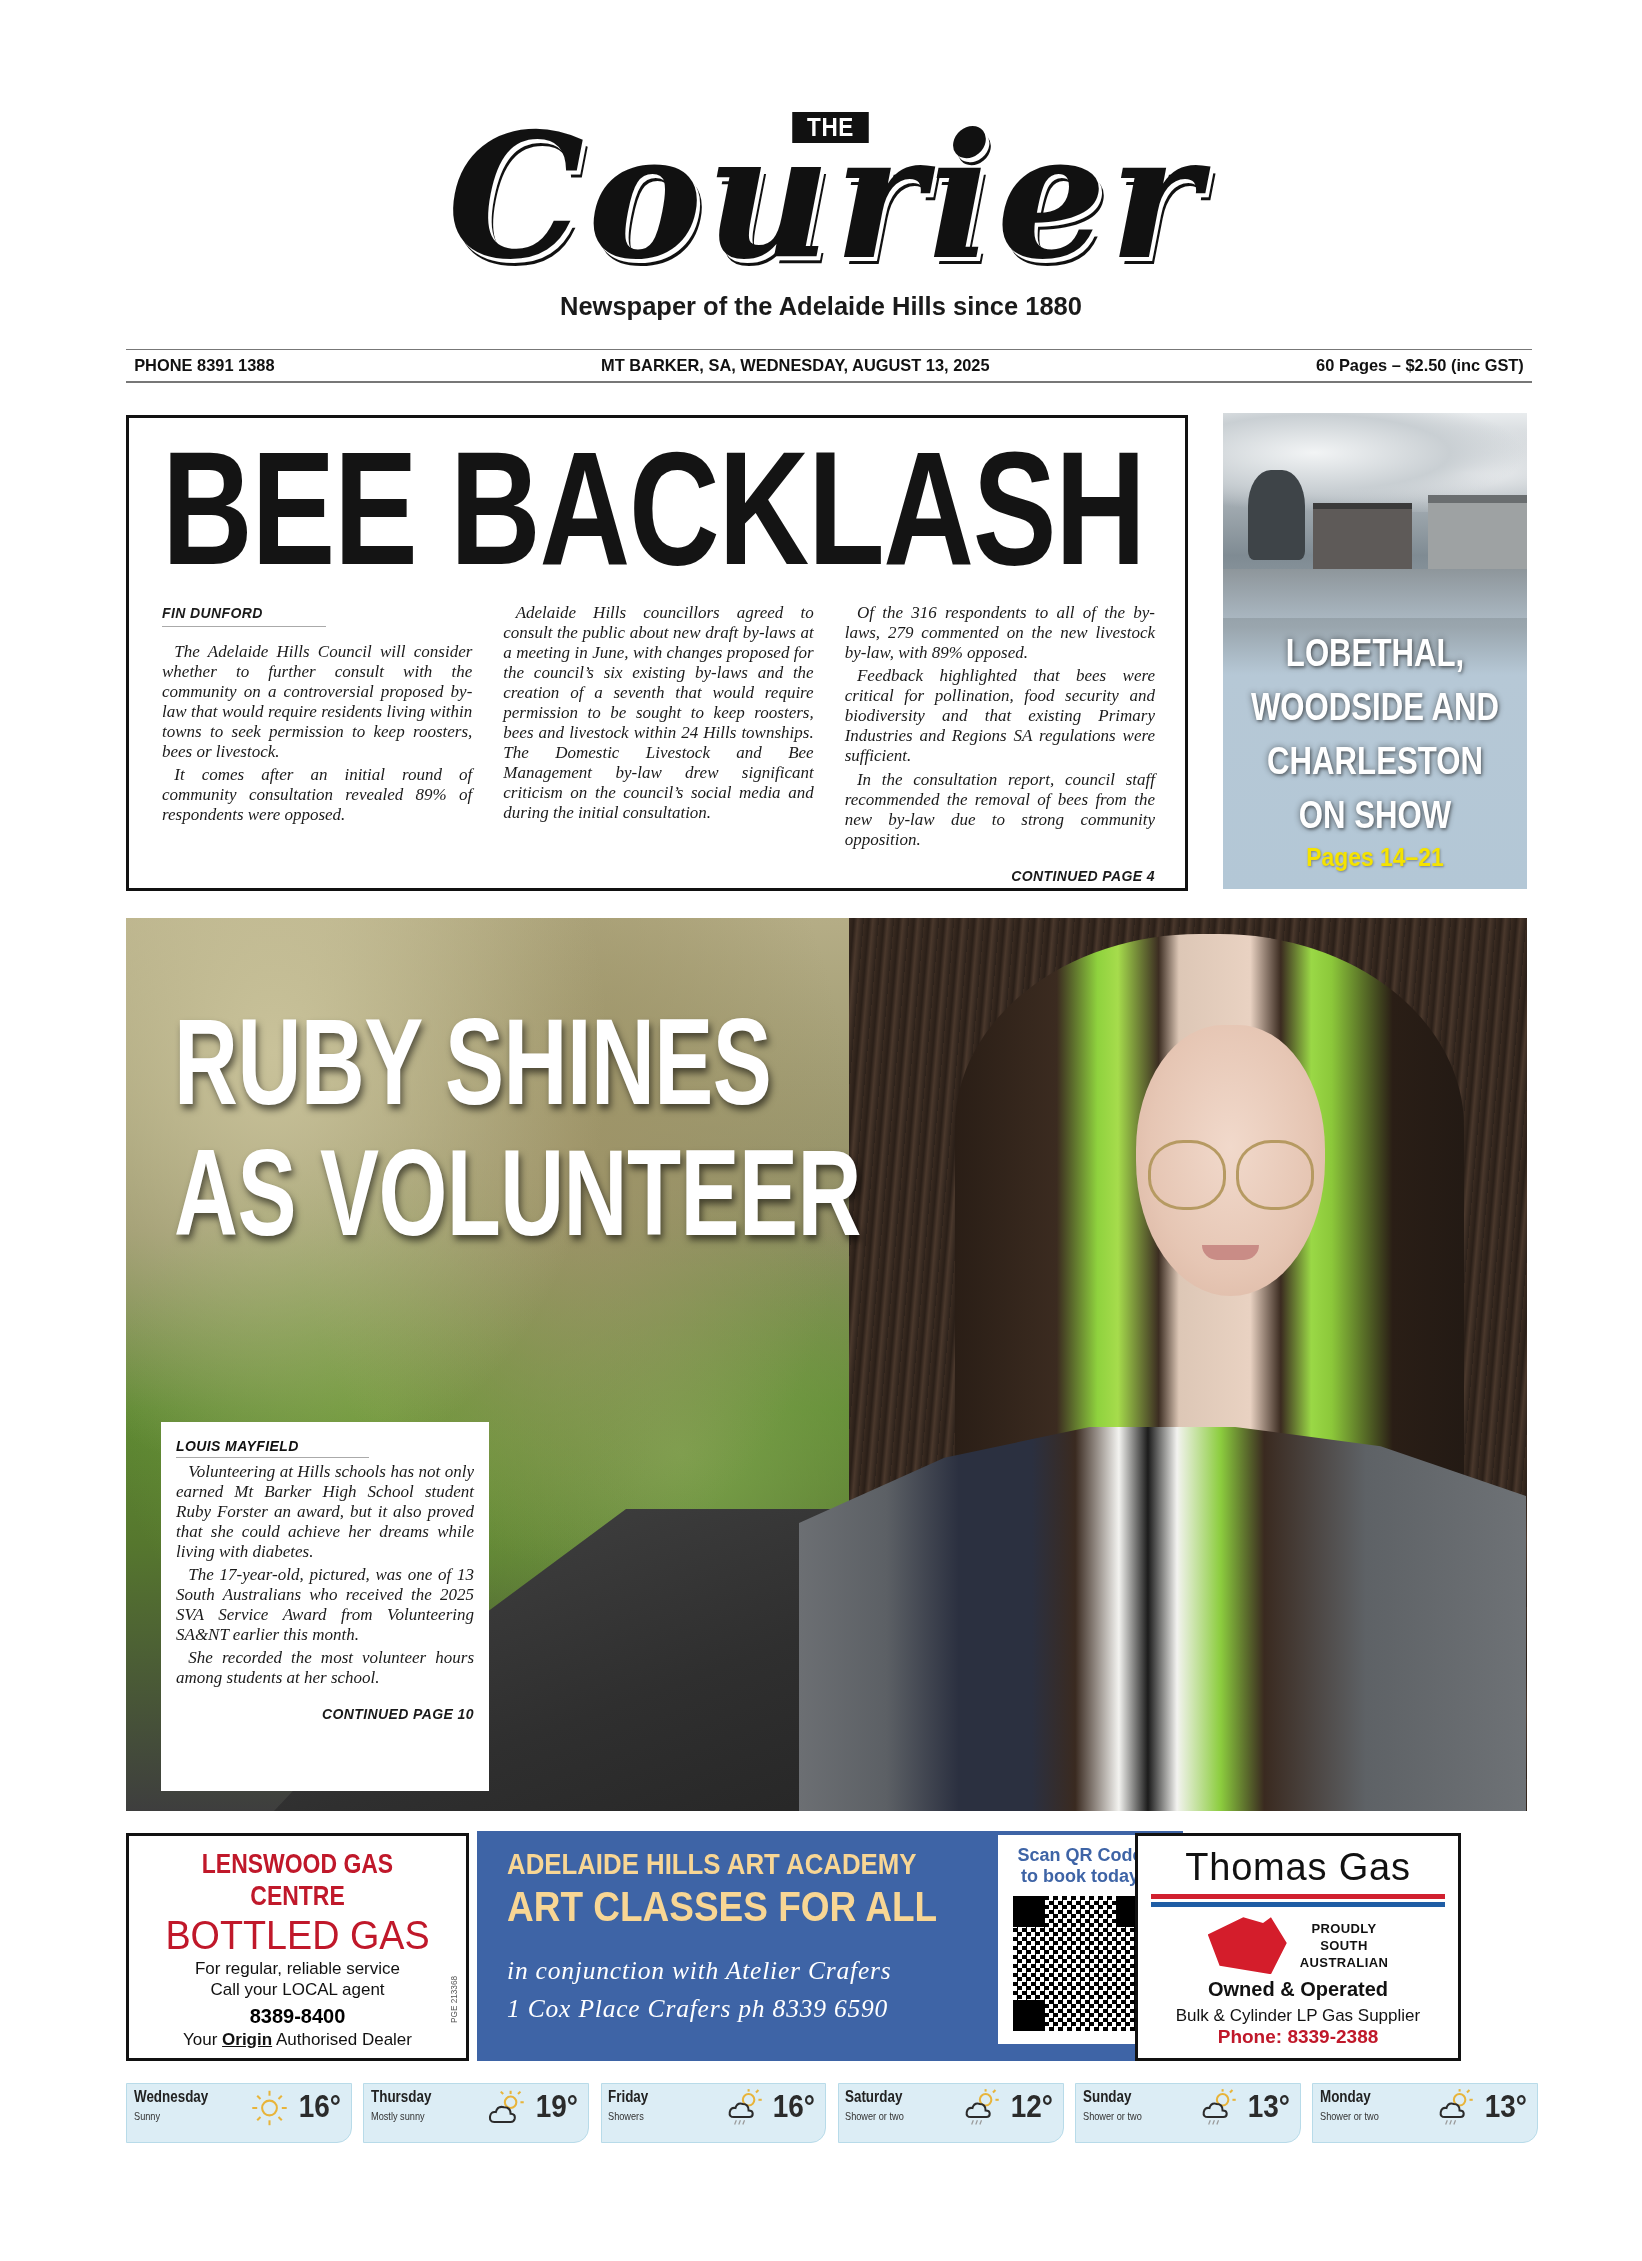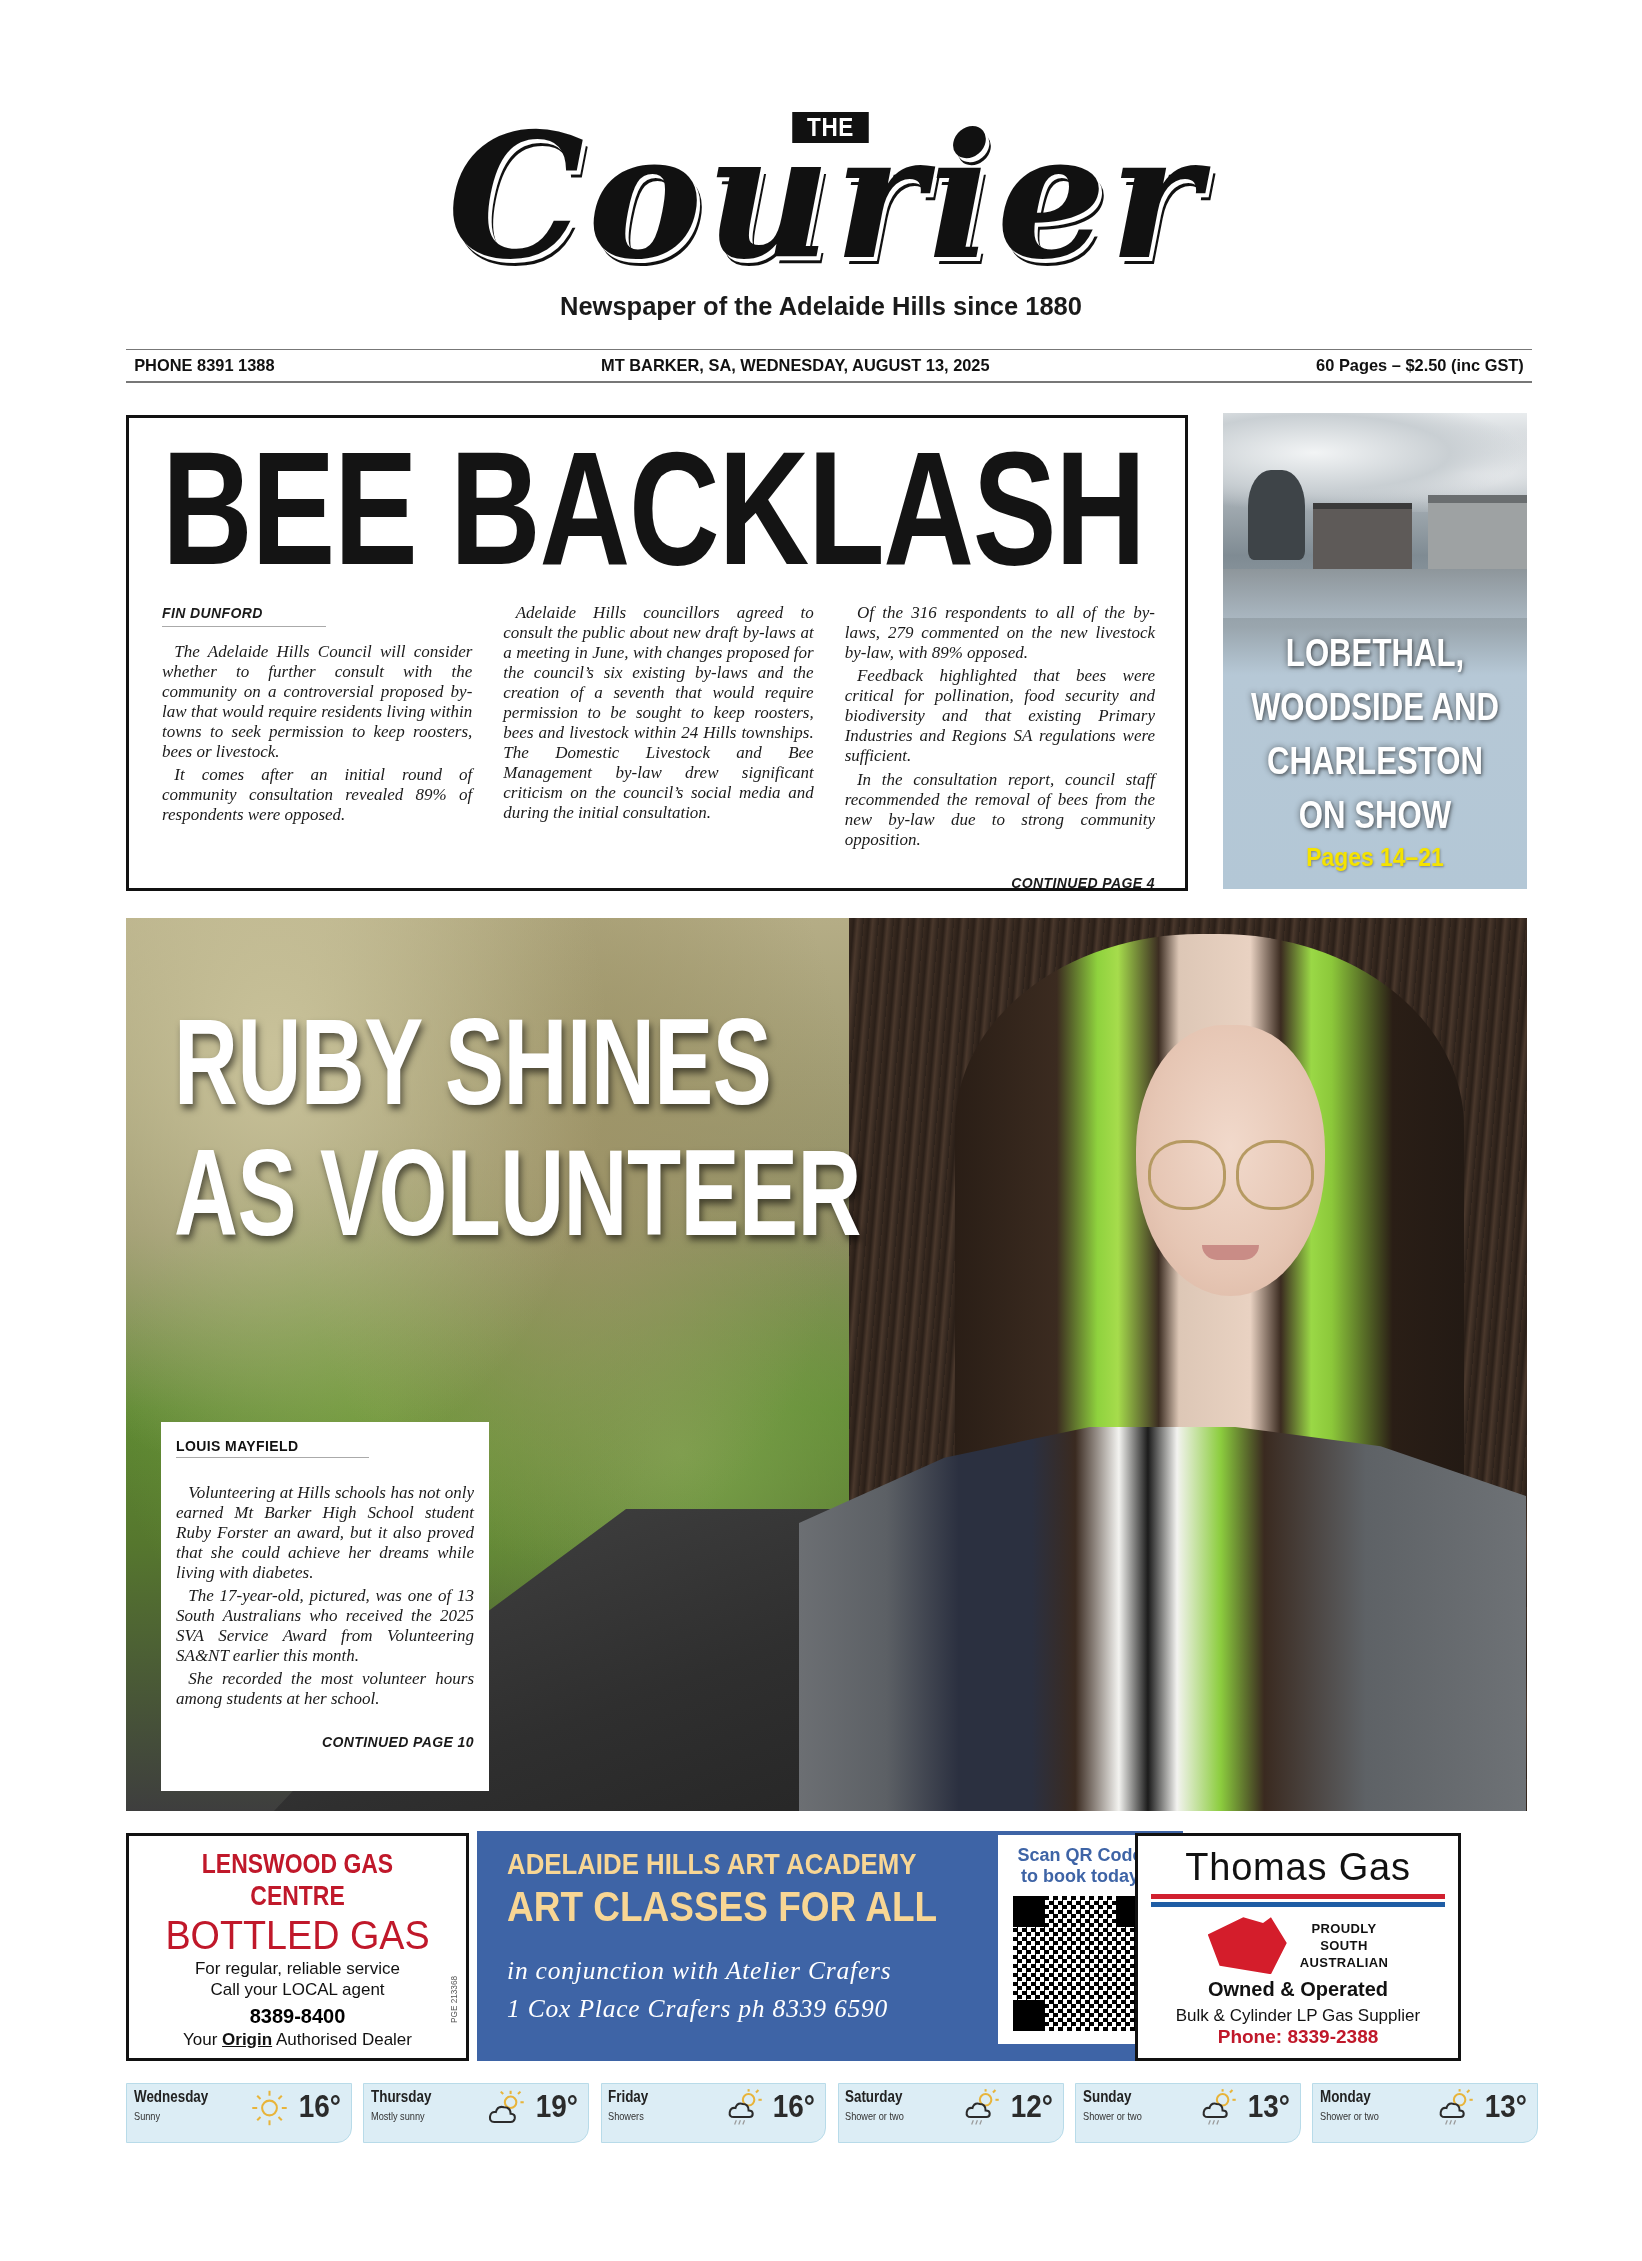--- a/index.html
+++ b/index.html
@@ -46,21 +46,21 @@
     position: absolute; left: 33px; top: 185px; width: 993px; height: 271px;
     display: flex; gap: 31px;
   }
   .col { flex: 1; font-family: "Liberation Serif", serif; font-size: 17px; line-height: 20px; color: #1a1a1a; font-style: italic; }
   .col p { text-align: justify; text-indent: 12.3px; margin-bottom: 3.3px; }
   .byline {
     font-family: "Liberation Sans", sans-serif; font-weight: bold; font-size: 14px;
     padding-bottom: 2.5px; border-bottom: 1.6px solid #aaa; width: 164px; margin-bottom: 15px;
     letter-spacing: 0.4px;
   }
-  .continued { font-family: "Liberation Sans", sans-serif; font-weight: bold; font-size: 14px; text-align: right; margin-top: 23px; letter-spacing: 0.4px; }
+  .continued { font-family: "Liberation Sans", sans-serif; font-weight: bold; font-size: 14px; text-align: right; margin-top: 16px; letter-spacing: 0.4px; }
 
   
   .promo {
     position: absolute; left: 1223px; top: 413px; width: 304px; height: 476px;
     background: linear-gradient(180deg,#e9ecee 0%,#b9c0c5 12%,#7f8b93 30%,#9aa6ae 45%,#b6c8d6 55%,#b3c7d6 100%);
     overflow: hidden;
   }
   .promo-sky { position: absolute; left: 0; top: 0; width: 304px; height: 99px;
     background: radial-gradient(ellipse at 30% 40%, #f2f4f5 0%, #c9cfd3 45%, transparent 70%),
                 radial-gradient(ellipse at 80% 60%, #eef0f2 0%, transparent 55%); }
@@ -120,21 +120,21 @@
   .feature-headline {
     position: absolute; left: 48px; top: 78px; width: 739px; color: #fff; font-weight: bold;
     font-size: 123px; line-height: 131px; letter-spacing: -0.8px;
     text-shadow: 3.3px 5px 8.2px rgba(0,0,0,0.55);
     transform: scaleX(0.72); transform-origin: left top; white-space: nowrap;
   }
   .ruby-box {
     position: absolute; left: 35px; top: 504px; width: 328px; height: 369px; background: #fff;
     padding: 16.4px 15px 8.2px 15px;
   }
-  .ruby-box .byline { width: 193px; margin-bottom: 25px; }
+  .ruby-box .byline { width: 193px; margin-bottom: 4px; font-style: italic; }
   .ruby-box .col p { text-indent: 12.3px; }
 
   
   .ad-lenswood {
     position: absolute; left: 126px; top: 1833px; width: 343px; height: 228px;
     border: 3.3px solid #111; background: #fff; text-align: center; padding-top: 11.5px;
   }
   .lw-title { color: #c0182a; font-weight: bold; font-size: 28px; transform: scaleX(0.82); }
   .lw-big { color: #c0182a; font-size: 41px; line-height: 46px; transform: scaleX(0.92); }
   .lw-line { font-size: 17px; line-height: 21.3px; color: #111; }

